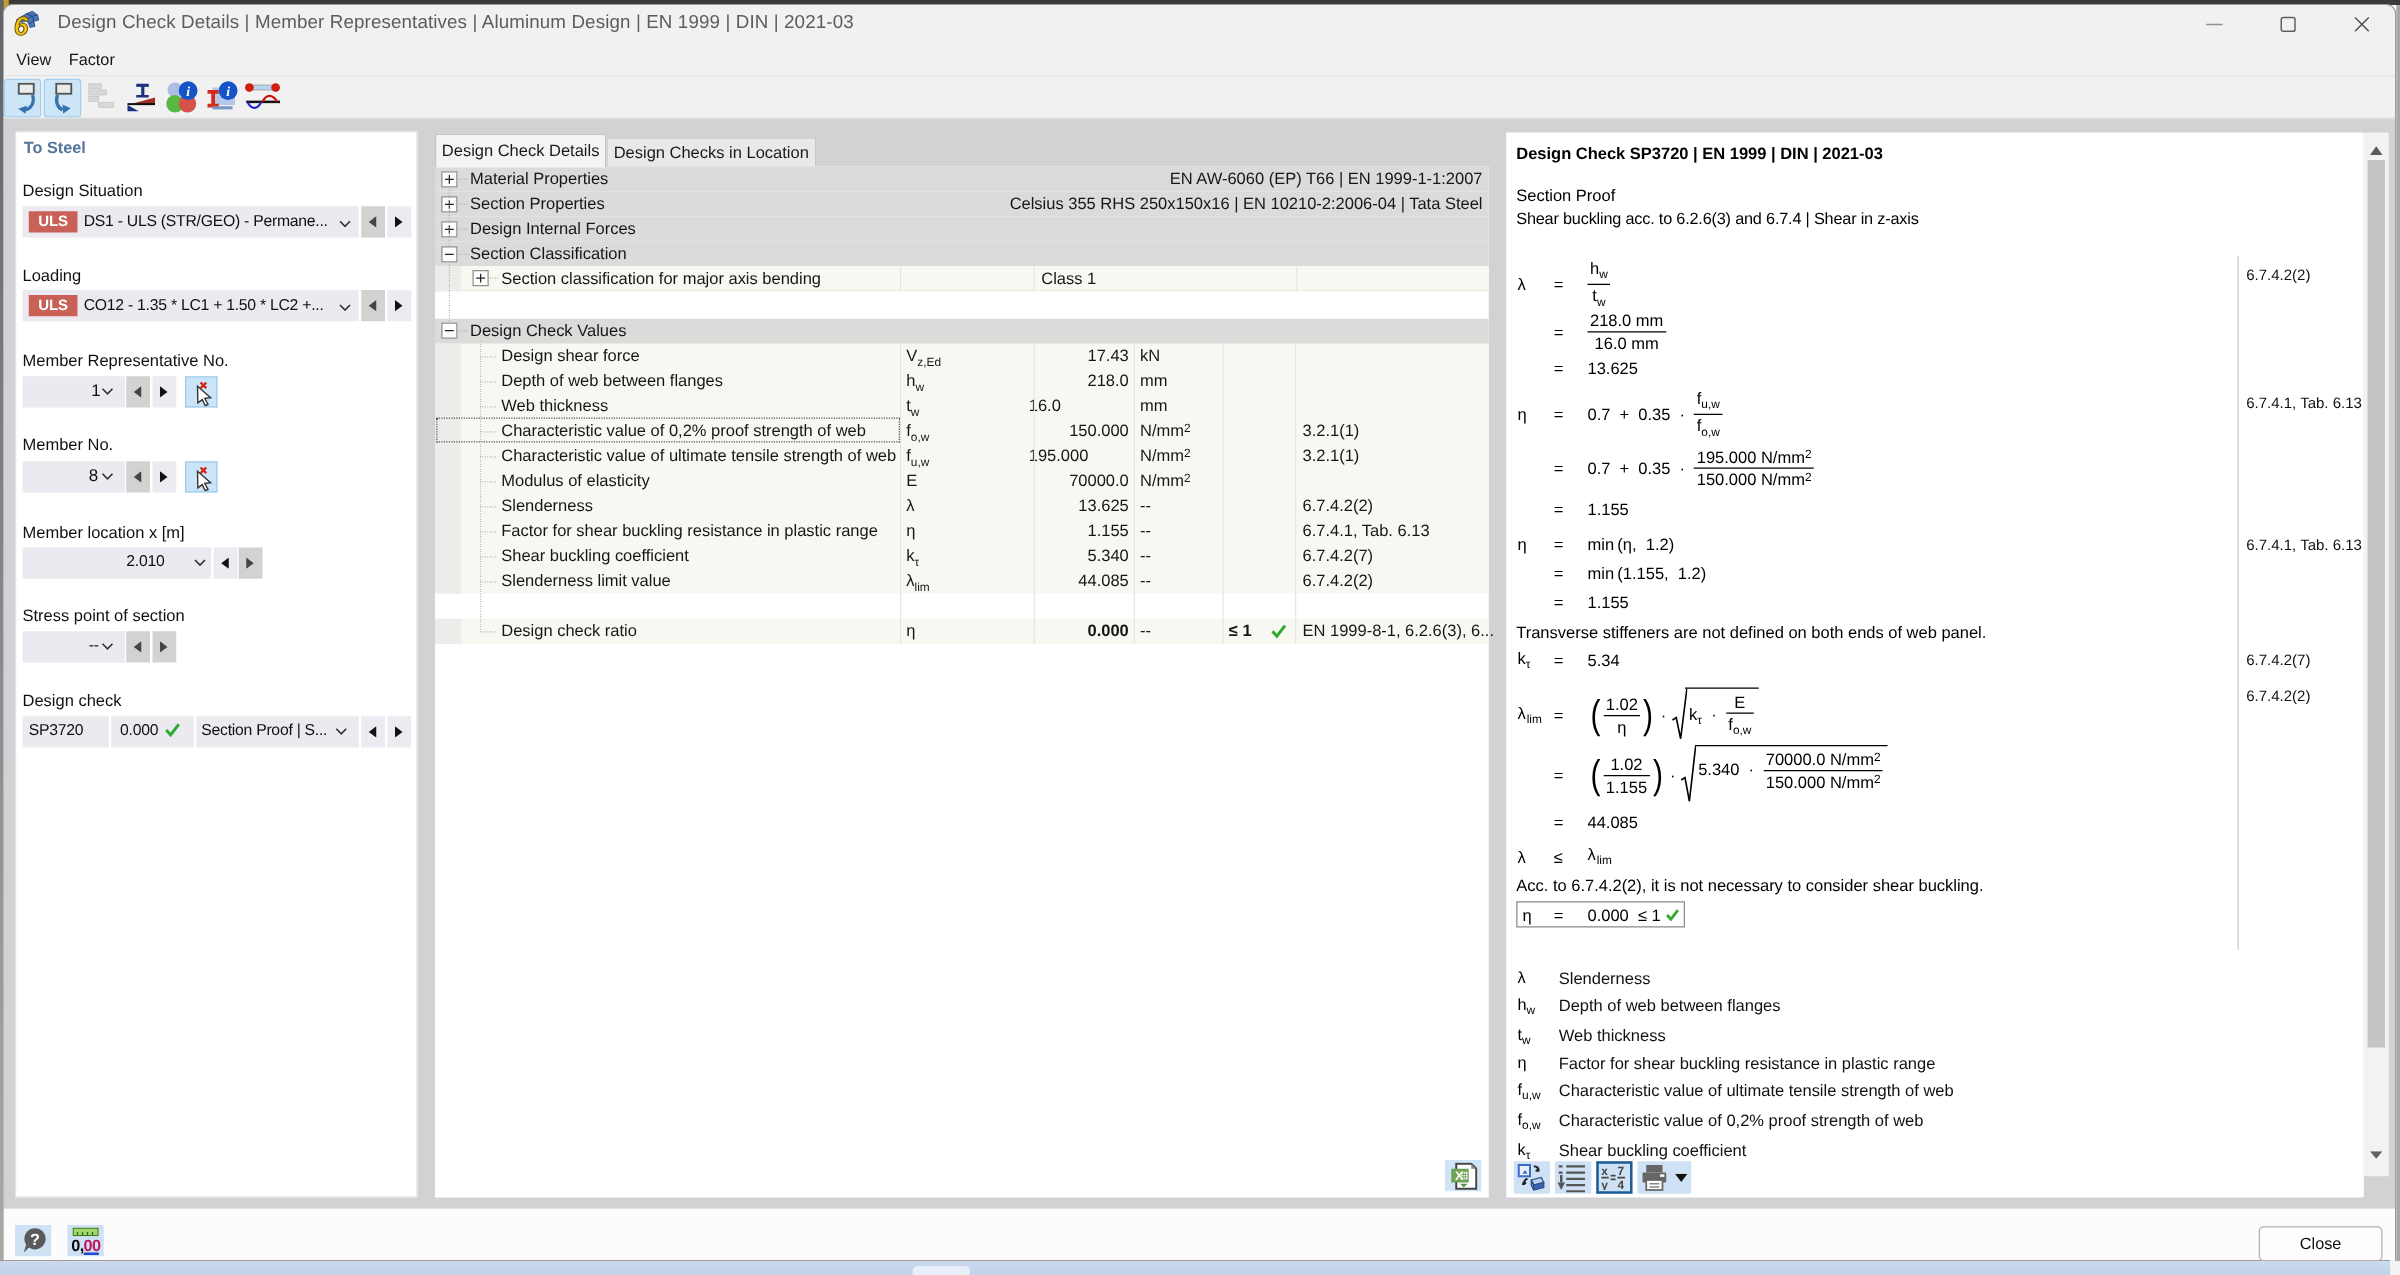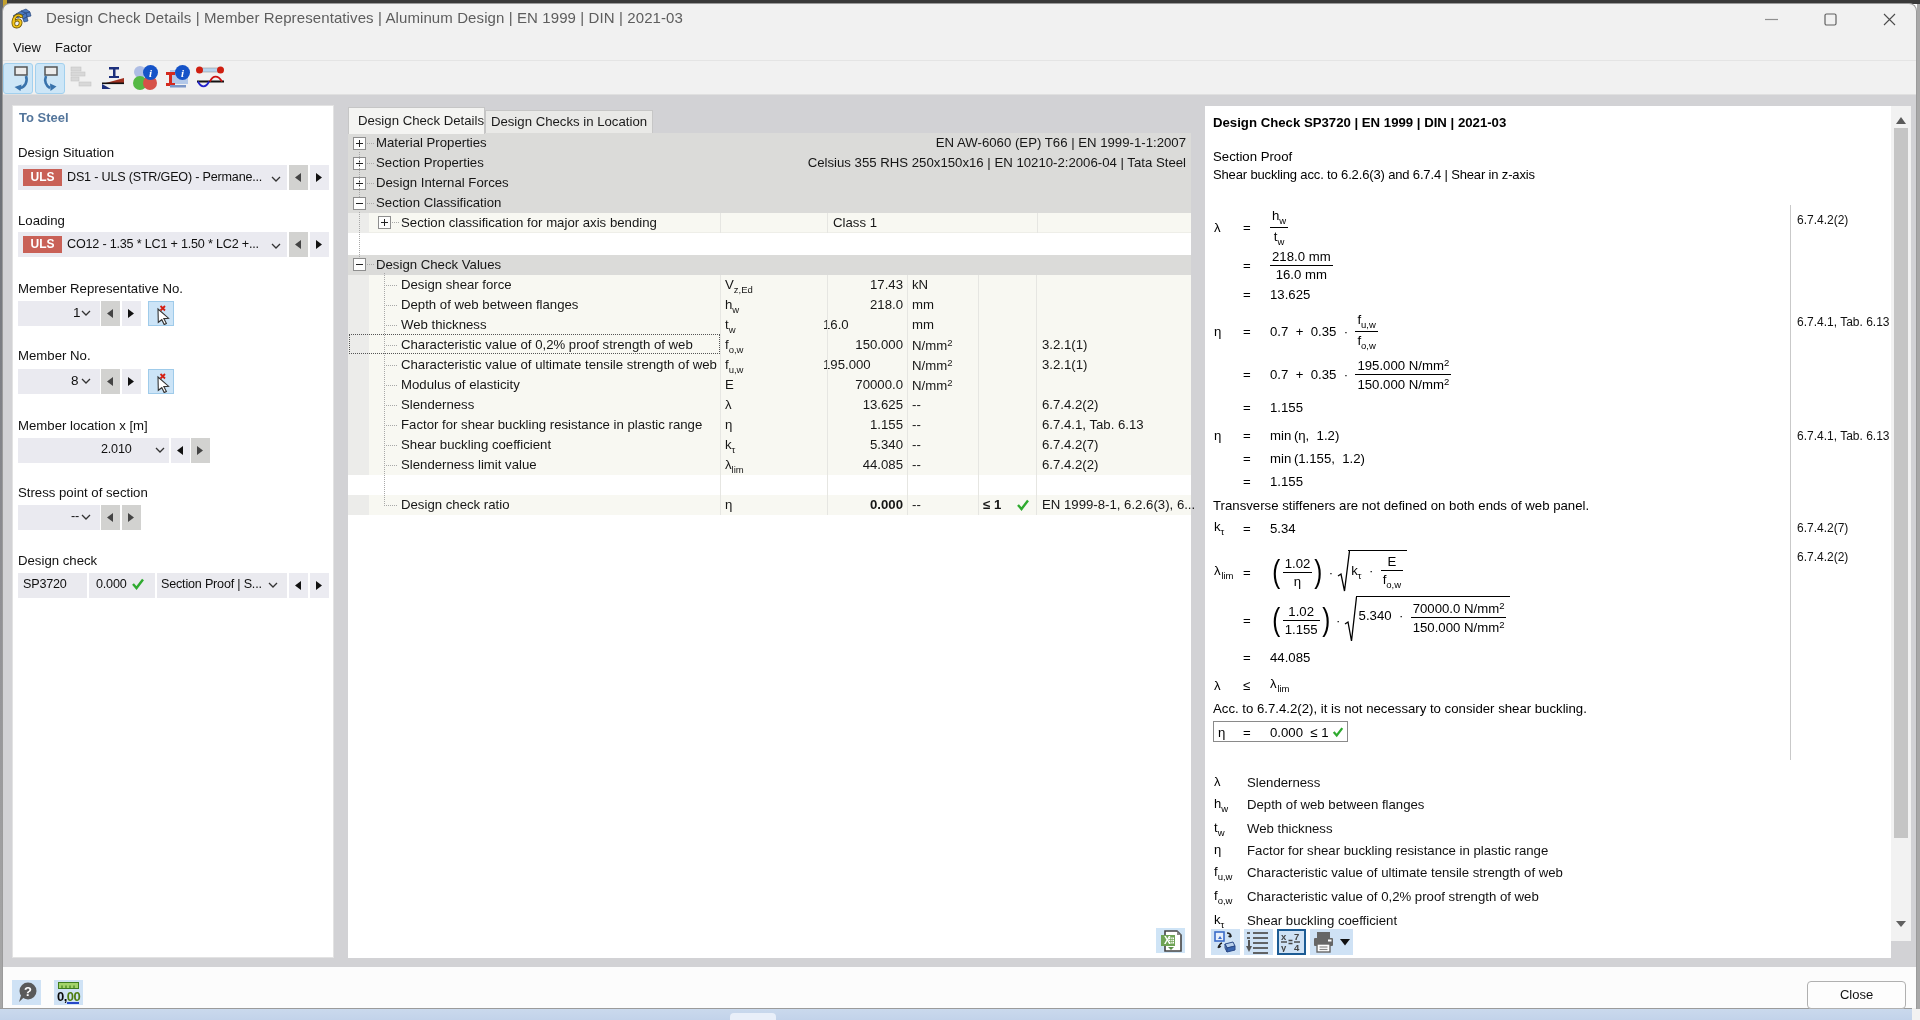--- a/index.html
+++ b/index.html
@@ -22,21 +22,21 @@
 .tbtn.sel { background:#cde6f7; border:1px solid #a2d0ee; }
 #lpanel { left:12px; top:105px; width:322px; height:853px; background:#ffffff; border:1px solid #e3e3e3; }
 #mpanel { left:348px; top:133px; width:843px; height:825px; background:#ffffff; }
 #rpanel { left:1205px; top:106px; width:686px; height:852px; background:#ffffff; }
 #rscroll { left:1891px; top:106px; width:20px; height:835px; background:#f2f2f2; }
 #bottomstrip { left:0; top:1009px; width:1912px; height:11px; background:linear-gradient(#cad9ed,#c2d3ea); }
 #bottomstrip-r { left:1912px; top:1009px; width:8px; height:11px; background:#f2f2f2; }
 #bottomnotch { left:730px; top:1013px; width:46px; height:7px; background:#e9eff9; border-radius:4px 4px 0 0; }
 
 .tab { position:absolute; font-size:13.2px; color:#1a1a1a; }
-#tab1 { left:348px; top:107px; width:137px; height:27px; background:#f4f4f2; border:1px solid #c6c6c6; border-bottom:none; z-index:3; text-align:right; line-height:25px; }
+#tab1 { left:348px; top:107px; width:137px; height:27px; background:#f4f4f2; border:1px solid #c6c6c6; border-bottom:none; z-index:3; text-align:center; line-height:25px; }
 #tab2 { left:485px; top:110px; width:168px; height:23px; background:#e9e9e7; border:1px solid #c6c6c6; border-bottom:none; z-index:2; text-align:center; line-height:22px; }
 
 .lbl { position:absolute; font-size:13.2px; color:#111; white-space:nowrap; }
 .head-toshow { position:absolute; font-size:13px; font-weight:bold; color:#53759b; }
 .combo { position:absolute; background:#eaeaf0; height:25px; }
 .badge { position:absolute; width:39px; height:17px; background:#c96157; color:#fff; font-size:12px; font-weight:bold; text-align:center; line-height:17px; }
 .cbtext { position:absolute; font-size:12.6px; letter-spacing:-0.2px; color:#101010; white-space:nowrap; }
 .chev { position:absolute; width:10px; height:6px; }
 .navbtn { position:absolute; width:19px; height:25px; }
 .navbtn svg { position:absolute; left:5px; top:8px; }
@@ -643,19 +643,19 @@
   <div class="abs" style="left:54px;top:980px;width:29px;height:25px;background:#cfe2f5"></div>
   <svg class="abs" style="left:58px;top:982px" width="21" height="7" viewBox="0 0 21 7">
     <rect x="0.5" y="0.5" width="20" height="6" fill="#a3d36a" stroke="#3e7d1f" stroke-width="1"></rect>
     <g stroke="#2a6f0f" stroke-width="1">
         <line x1="4" y1="3.5" x2="4" y2="6"></line>
         <line x1="8" y1="3.5" x2="8" y2="6"></line>
         <line x1="12" y1="3.5" x2="12" y2="6"></line>
         <line x1="16" y1="3.5" x2="16" y2="6"></line>
       </g>
   </svg>
-  <span class="abs" style="left:57px;top:989px;font-size:13px;font-weight:bold;color:#0a0a0a;letter-spacing:-0.5px">0,<span style="color:#4d7c0f">00</span></span>
+  <span class="abs" style="left:57px;top:989px;font-size:13px;font-weight:bold;color:#0a0a0a;letter-spacing:-0.5px">0,<span style="color:#be185d">00</span></span>
   <div class="abs" style="left:67px;top:1002px;width:12px;height:2px;background:#2547c8"></div>
   <div class="abs" style="left:1807px;top:981px;width:99px;height:28px;background:#fdfdfd;border:1px solid #b0b0b0;border-radius:4px;text-align:center;line-height:26px;font-size:13px;color:#111">Close</div>
 </div>
 <div id="bottomstrip" class="abs"></div>
 <div id="bottomstrip-r" class="abs"></div>
 <div id="bottomnotch" class="abs"></div>
 
 </body></html>

